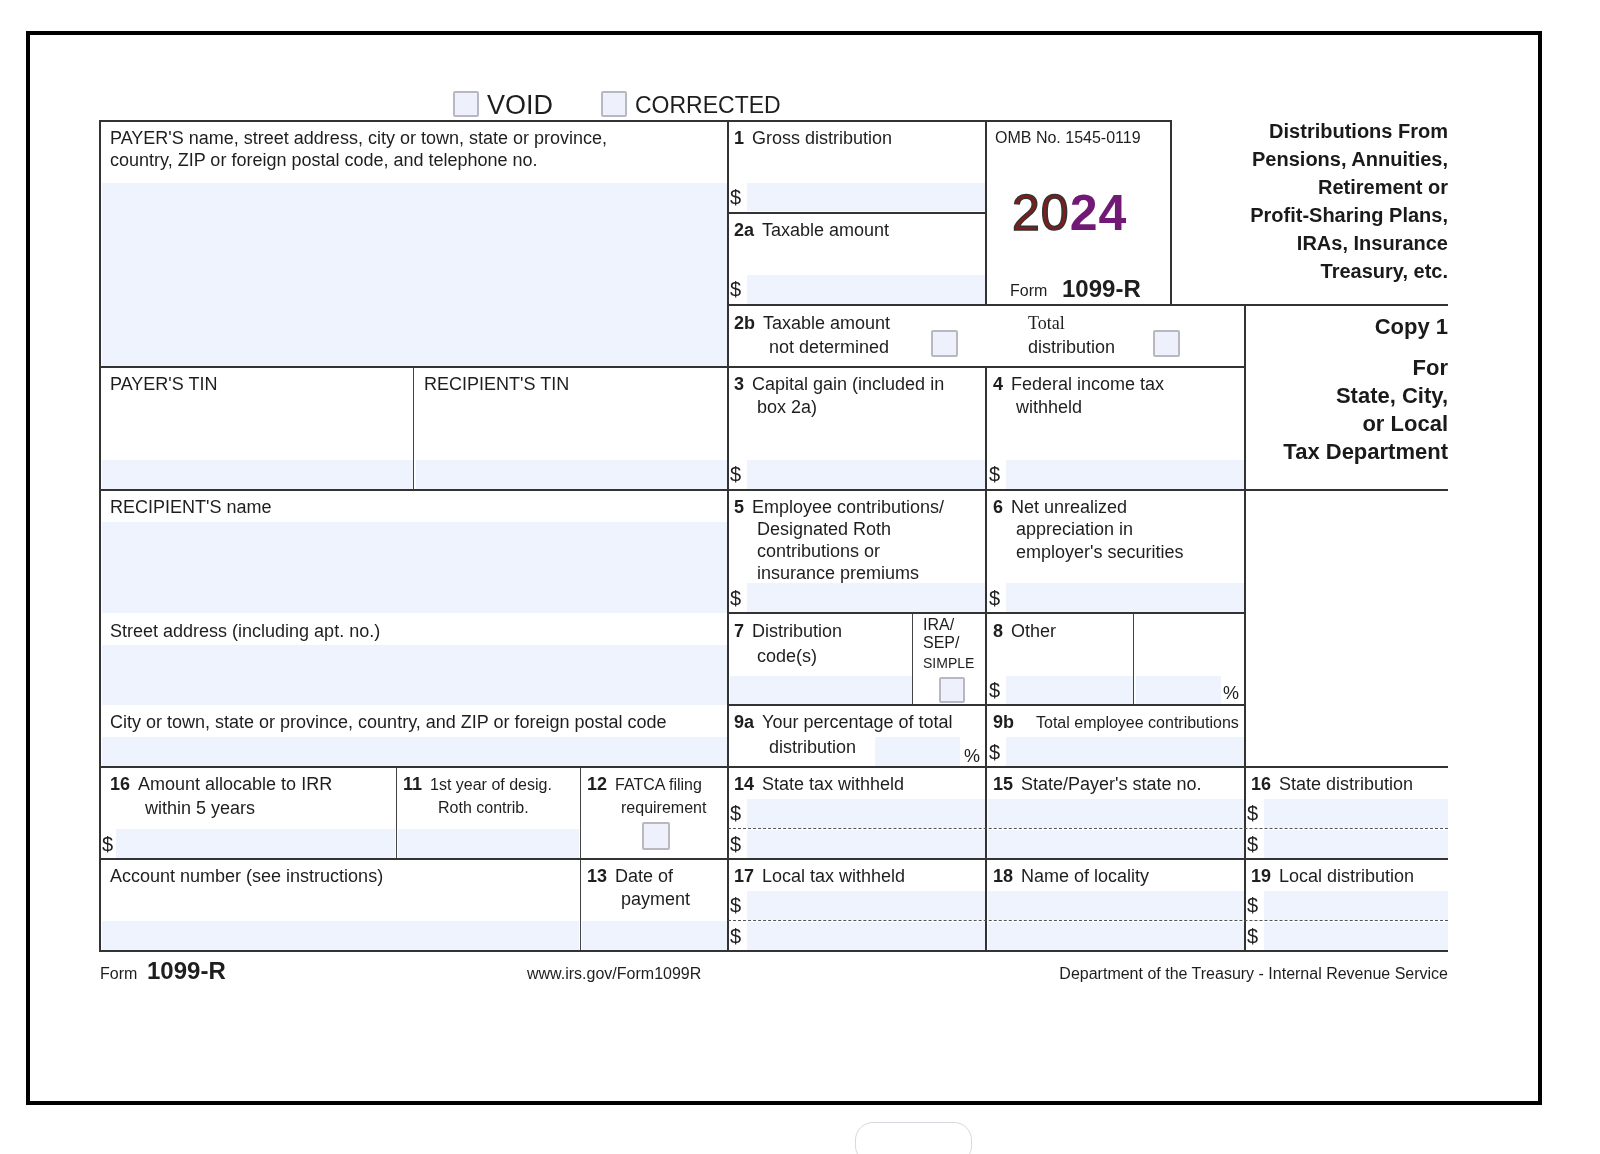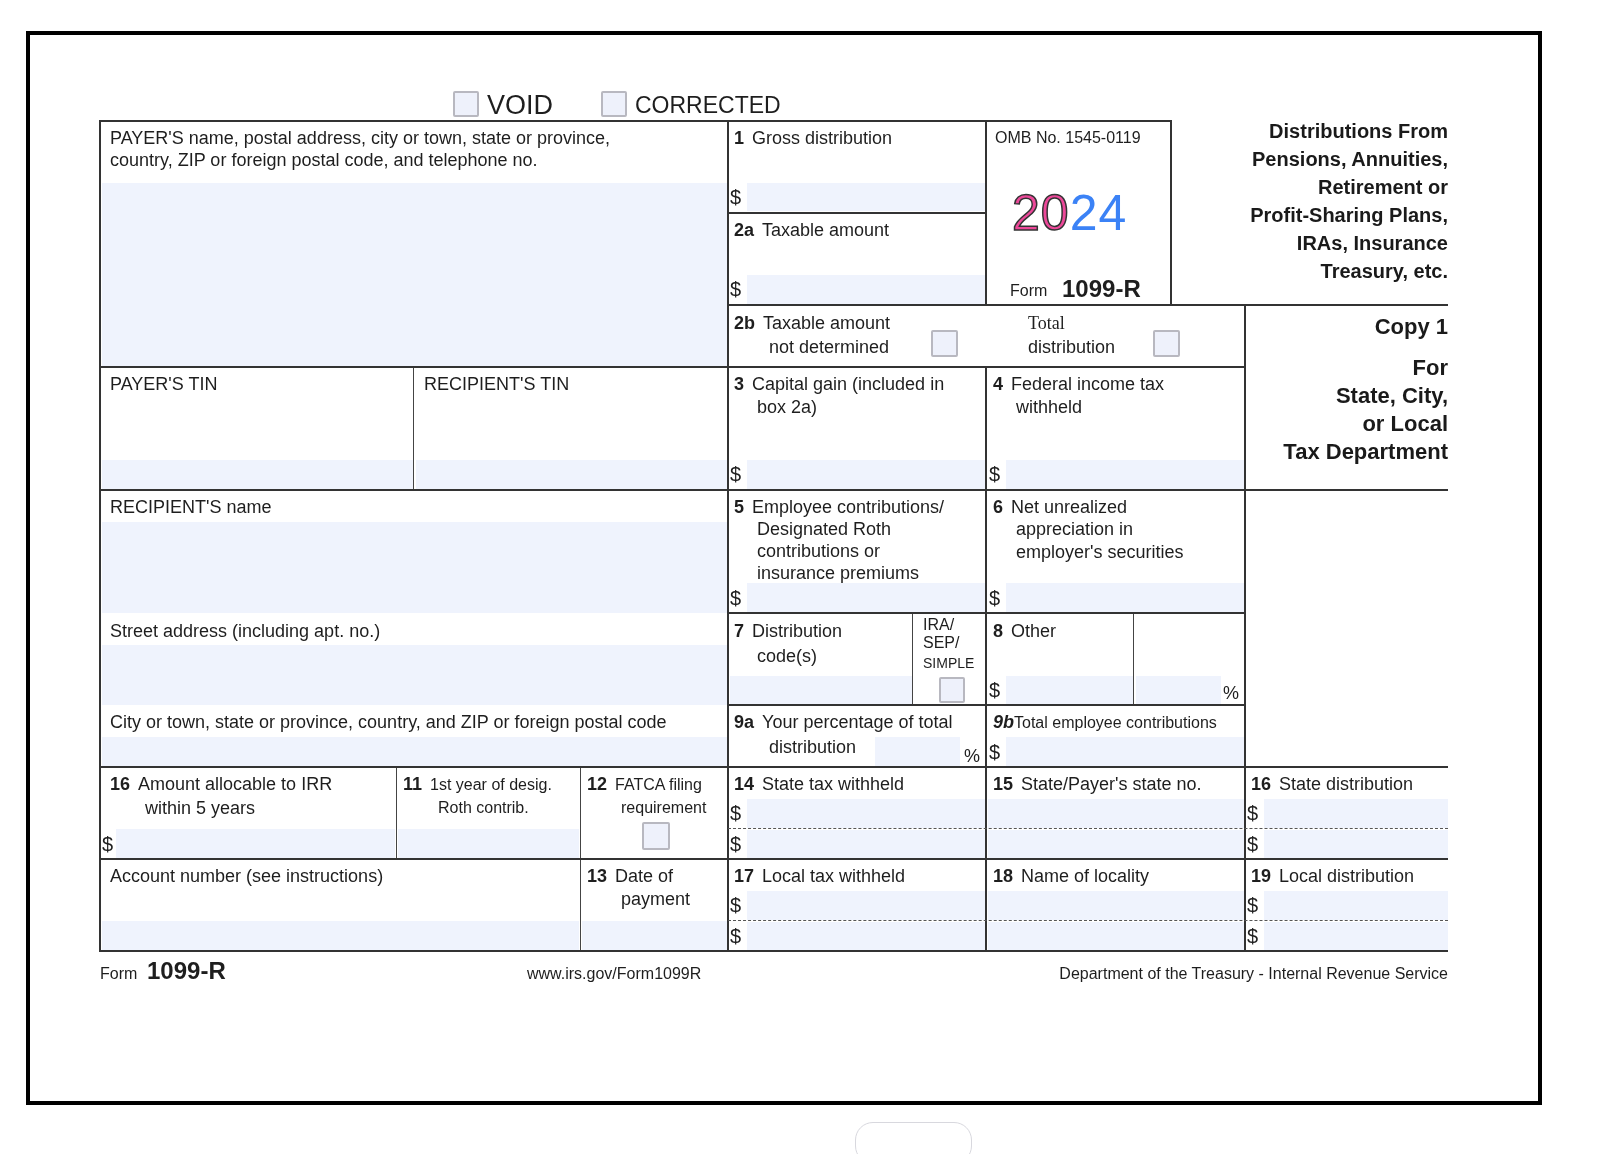--- a/index.html
+++ b/index.html
@@ -12,22 +12,22 @@
   .dash { position:absolute; height:0; border-top:1px dashed #555; }
   .fill { position:absolute; background:#eff3fd; }
   .lbl { position:absolute; font-size:18px; line-height:22px; color:#1e1e1e; white-space:nowrap; }
   .num { font-weight:bold; margin-right:8px; display:inline-block; }
   .cb { position:absolute; width:24px; height:24px; border:2px solid #b8b8c0; background:#eef1fb; border-radius:2px; box-sizing:border-box; }
   .dollar { position:absolute; font-size:20px; line-height:22px; color:#1e1e1e; }
   .pct { position:absolute; font-size:18px; color:#1e1e1e; }
   .title-r { position:absolute; font-weight:bold; font-size:20px; line-height:28px; text-align:right; color:#1a1a1a; }
   .small { font-size:16px; }
   .year { position:absolute; font-size:50px; line-height:50px; letter-spacing:1px; }
-  .year .outline { color:#ec4899; -webkit-text-stroke:1.5px #333; font-weight:normal; }
-  .year .solid { font-weight:normal; color:#3b82f6; }
+  .year .outline { color:#7f1d1d; -webkit-text-stroke:1.5px #333; font-weight:normal; }
+  .year .solid { font-weight:bold; color:#701a75; }
 </style>
 </head>
 <body>
 
 <div class="frame"></div>
 
 <div class="cb" style="left:453px;top:91px;width:26px;height:26px;"></div>
 <div class="lbl" style="left:487px;top:92px;font-size:27px;line-height:26px;">VOID</div>
 <div class="cb" style="left:601px;top:91px;width:26px;height:26px;"></div>
 <div class="lbl" style="left:635px;top:92px;font-size:23px;line-height:26px;">CORRECTED</div>
@@ -114,21 +114,21 @@
 <div class="hl" style="left:99px;top:489px;width:1349px;"></div>
 <div class="hl" style="left:728px;top:612px;width:518px;"></div>
 <div class="hl" style="left:728px;top:704px;width:518px;"></div>
 <div class="hl" style="left:99px;top:766px;width:1349px;"></div>
 <div class="hl" style="left:99px;top:858px;width:1349px;"></div>
 <div class="hl" style="left:99px;top:950px;width:1349px;"></div>
 
 <div class="dash" style="left:728px;top:828px;width:720px;"></div>
 <div class="dash" style="left:728px;top:920px;width:720px;"></div>
 
-<div class="lbl" style="left:110px;top:127px;">PAYER'S name, postal address, city or town, state or province,</div>
+<div class="lbl" style="left:110px;top:127px;">PAYER'S name, street address, city or town, state or province,</div>
 <div class="lbl" style="left:110px;top:149px;">country, ZIP or foreign postal code, and telephone no.</div>
 
 <div class="lbl" style="left:734px;top:127px;"><span class="num">1</span><span>Gross distribution</span></div>
 <div class="dollar" style="left:730px;top:186px;">$</div>
 
 <div class="lbl" style="left:734px;top:219px;"><span class="num">2a</span><span>Taxable amount</span></div>
 <div class="dollar" style="left:730px;top:278px;">$</div>
 
 <div class="lbl" style="left:995px;top:127px;font-size:16px;">OMB No. 1545-0119</div>
 <div class="year" style="left:1012px;top:188px;"><span class="outline">20</span><span class="solid">24</span></div>
@@ -196,21 +196,21 @@
 <div class="lbl" style="left:993px;top:620px;"><span class="num">8</span><span>Other</span></div>
 <div class="dollar" style="left:989px;top:679px;">$</div>
 <div class="pct" style="left:1223px;top:683px;">%</div>
 
 <div class="lbl" style="left:110px;top:711px;">City or town, state or province, country, and ZIP or foreign postal code</div>
 
 <div class="lbl" style="left:734px;top:711px;"><span class="num">9a</span><span>Your percentage of total</span></div>
 <div class="lbl" style="left:769px;top:736px;">distribution</div>
 <div class="pct" style="left:964px;top:746px;">%</div>
 
-<div class="lbl" style="left:993px;top:711px;"><span class="num" style="margin-right:0;font-style:italic;">9b</span><span class="small">Total employee contributions</span></div>
+<div class="lbl" style="left:993px;top:711px;"><span class="num" style="margin-right:22px;">9b</span><span class="small">Total employee contributions</span></div>
 <div class="dollar" style="left:989px;top:741px;">$</div>
 
 <div class="lbl" style="left:110px;top:773px;"><span class="num">16</span><span>Amount allocable to IRR</span></div>
 <div class="lbl" style="left:145px;top:797px;">within 5 years</div>
 <div class="dollar" style="left:102px;top:833px;">$</div>
 
 <div class="lbl" style="left:403px;top:773px;"><span class="num">11</span><span class="small">1st year of desig.</span></div>
 <div class="lbl small" style="left:438px;top:797px;">Roth contrib.</div>
 
 <div class="lbl" style="left:587px;top:773px;"><span class="num">12</span><span class="small">FATCA filing</span></div>

